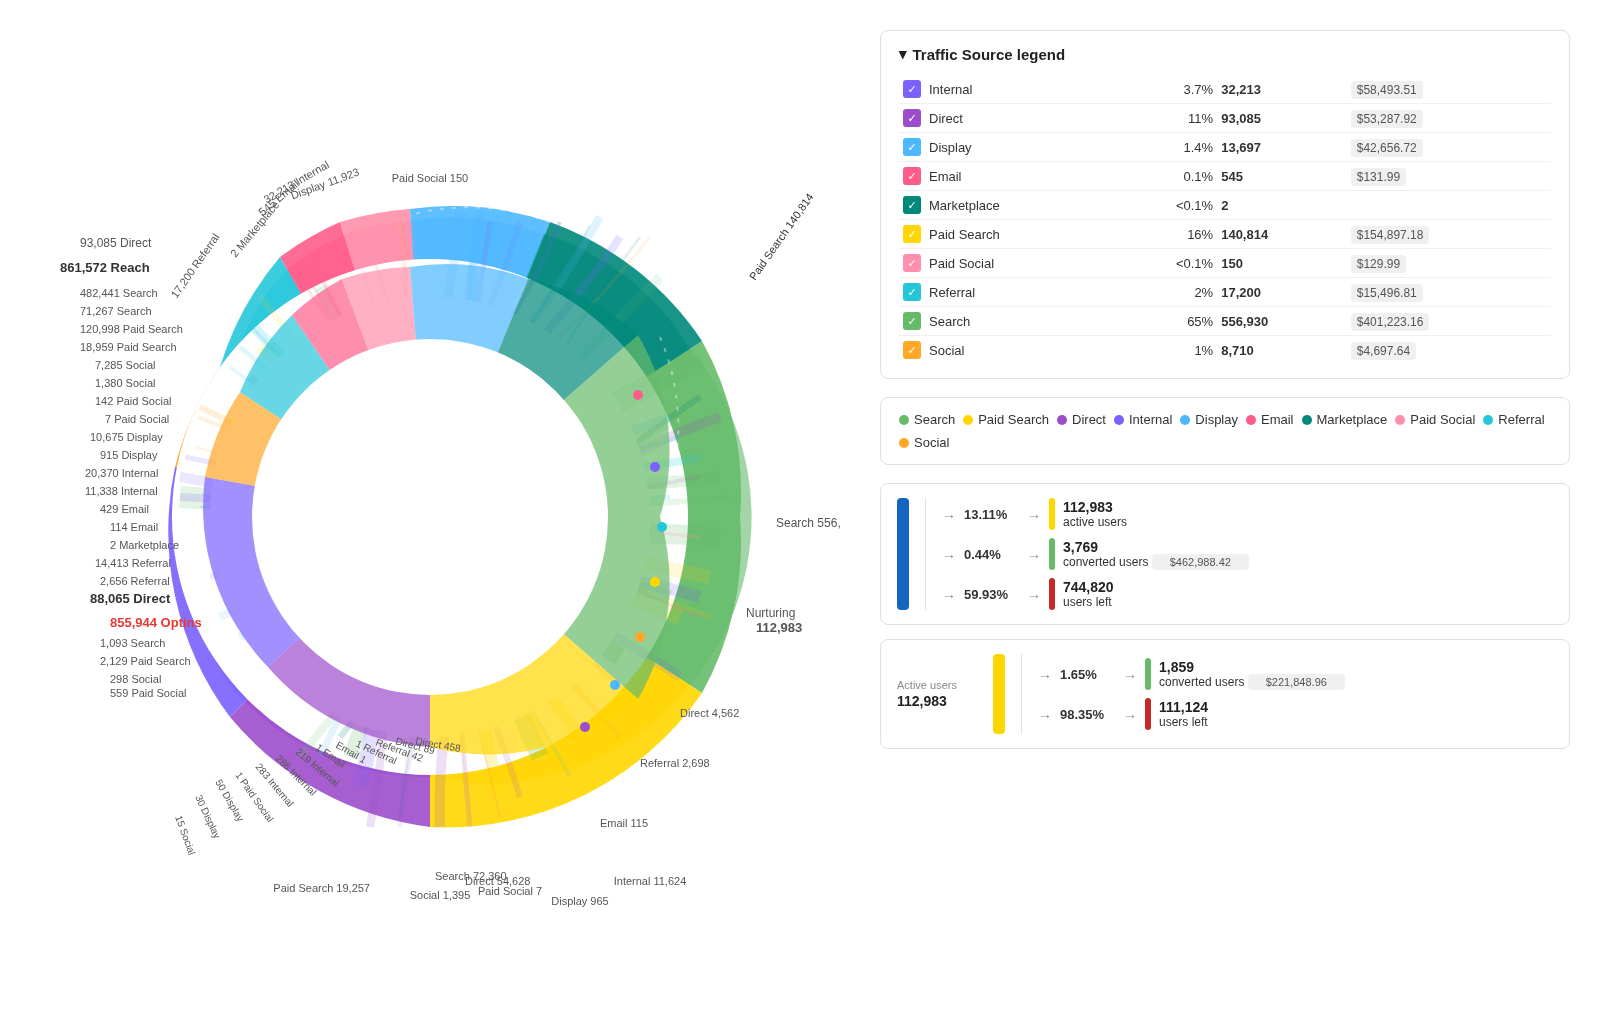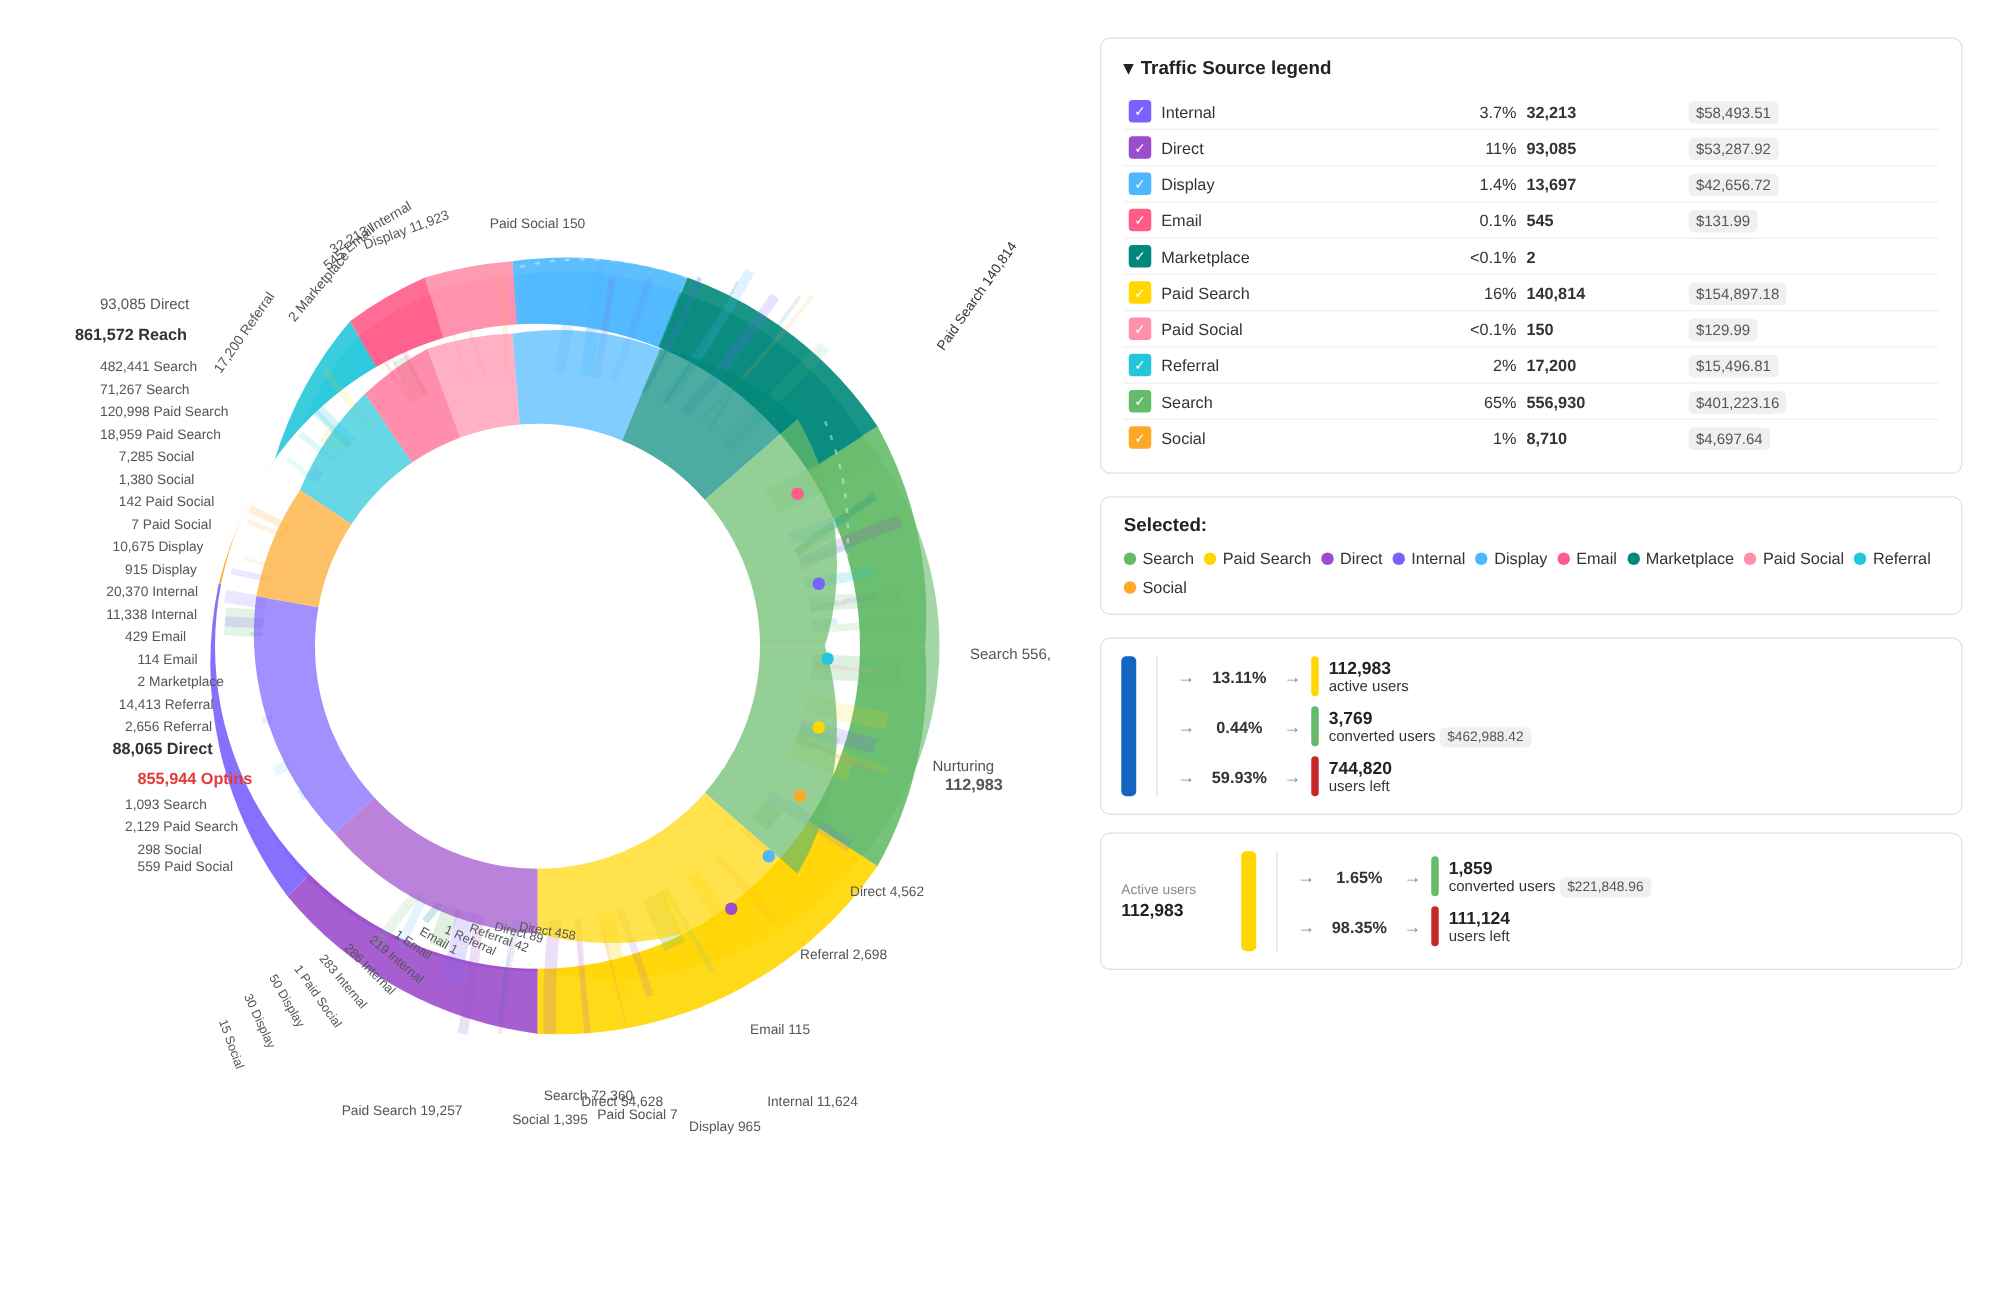--- a/index.html
+++ b/index.html
@@ -157,21 +157,20 @@
       font-size: 13px;
     }
     .stat-arrow {
       color: #888;
       font-size: 14px;
     }
     .stat-pct {
       font-weight: 600;
       color: #333;
       min-width: 55px;
-      text-align: center;
     }
     .stat-arrow2 {
       color: #888;
       font-size: 14px;
     }
     .stat-bar-line {
       width: 6px;
       height: 32px;
       border-radius: 3px;
       flex-shrink: 0;
@@ -181,21 +180,21 @@
       color: #333;
     }
     .stat-desc .num {
       font-weight: 700;
       font-size: 14px;
       color: #222;
     }
     .stat-badge {
       background: #f0f0f0;
       border-radius: 4px;
-      padding: 2px 6px;
+      padding: 2px 18px;
       font-size: 11px;
       color: #555;
     }
     .stat-divider {
       width: 1px;
       background: #e0e0e0;
       flex-shrink: 0;
     }
 
     
@@ -492,21 +491,20 @@
     <td class="legend-name">Social</td>
     <td class="legend-pct">1%</td>
     <td class="legend-count">8,710</td>
     <td><span class="legend-val">$4,697.64</span></td>
   </tr>
         </tbody>
     </table>
   </div>
 
   <div class="selected-section">
-    <div class="selected-title">Selected:</div>
     <div class="selected-tags" id="selected-tags">
         <div class="selected-tag">
           <span class="tag-dot" style="background:#66BB6A"></span>
           <span>Search</span>
         </div>
         <div class="selected-tag">
           <span class="tag-dot" style="background:#FFD600"></span>
           <span>Paid Search</span>
         </div>
         <div class="selected-tag">

